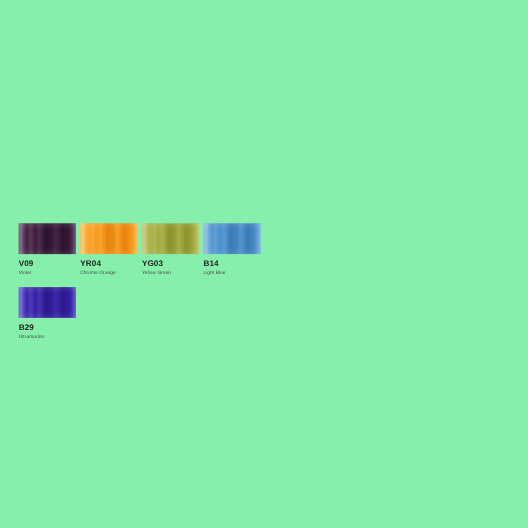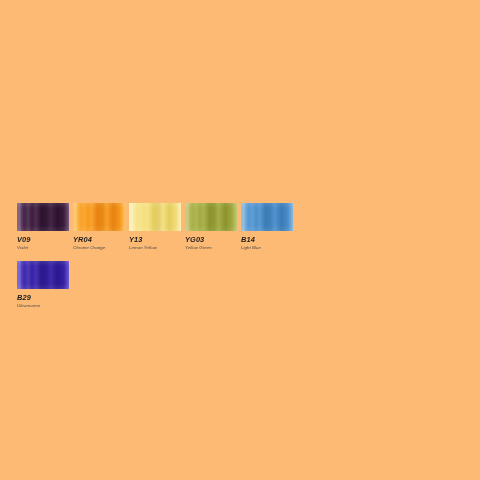--- a/index.html
+++ b/index.html
@@ -106,47 +106,39 @@
     color: #4a4a4a;
     margin-top: 1.5px;
     line-height: 6px;
     letter-spacing: 0.05px;
     white-space: nowrap;
   }
 </style>
 </head>
 <body style="background: rgb(251, 251, 250);">
 
-<div id="palette-sheet" style="background: #fdba74; font-style: italic;">
+<div id="palette-sheet" style="background: #86efac;">
   <div class="swatch-rows">
 
     <div class="swatch-row">
       <div class="swatch-cell">
         <div class="swatch-chip" style="background: linear-gradient(90deg, rgb(84, 48, 90) 0%, rgb(84, 48, 90) 7%, rgb(61, 27, 62) 18%, rgb(61, 27, 62) 34%, rgb(46, 20, 48) 48%, rgb(61, 27, 62) 62%, rgb(46, 20, 48) 78%, rgb(61, 27, 62) 92%, rgb(84, 48, 90) 100%);">
           <div class="streaks"></div>
           <div class="vignette"></div>
         </div>
         <div class="swatch-code">V09</div>
         <div class="swatch-name">Violet</div>
       </div>
       <div class="swatch-cell">
         <div class="swatch-chip" style="background: linear-gradient(90deg, rgb(251, 180, 63) 0%, rgb(251, 180, 63) 7%, rgb(249, 155, 28) 18%, rgb(249, 155, 28) 34%, rgb(245, 138, 16) 48%, rgb(249, 155, 28) 62%, rgb(245, 138, 16) 78%, rgb(249, 155, 28) 92%, rgb(251, 180, 63) 100%);">
           <div class="streaks"></div>
           <div class="vignette"></div>
         </div>
         <div class="swatch-code">YR04</div>
         <div class="swatch-name">Chrome Orange</div>
-      </div>
-      <div class="swatch-cell">
-        <div class="swatch-chip" style="background: linear-gradient(90deg, rgb(250, 236, 166) 0%, rgb(250, 236, 166) 7%, rgb(245, 224, 126) 18%, rgb(245, 224, 126) 34%, rgb(242, 217, 100) 48%, rgb(245, 224, 126) 62%, rgb(242, 217, 100) 78%, rgb(245, 224, 126) 92%, rgb(250, 236, 166) 100%);">
-          <div class="streaks"></div>
-          <div class="vignette"></div>
-        </div>
-        <div class="swatch-code">Y13</div>
-        <div class="swatch-name">Lemon Yellow</div>
       </div>
       <div class="swatch-cell">
         <div class="swatch-chip" style="background: linear-gradient(90deg, rgb(179, 186, 86) 0%, rgb(179, 186, 86) 7%, rgb(163, 172, 62) 18%, rgb(163, 172, 62) 34%, rgb(147, 156, 48) 48%, rgb(163, 172, 62) 62%, rgb(147, 156, 48) 78%, rgb(163, 172, 62) 92%, rgb(179, 186, 86) 100%);">
           <div class="streaks"></div>
           <div class="vignette"></div>
         </div>
         <div class="swatch-code">YG03</div>
         <div class="swatch-name">Yellow Green</div>
       </div>
       <div class="swatch-cell">

